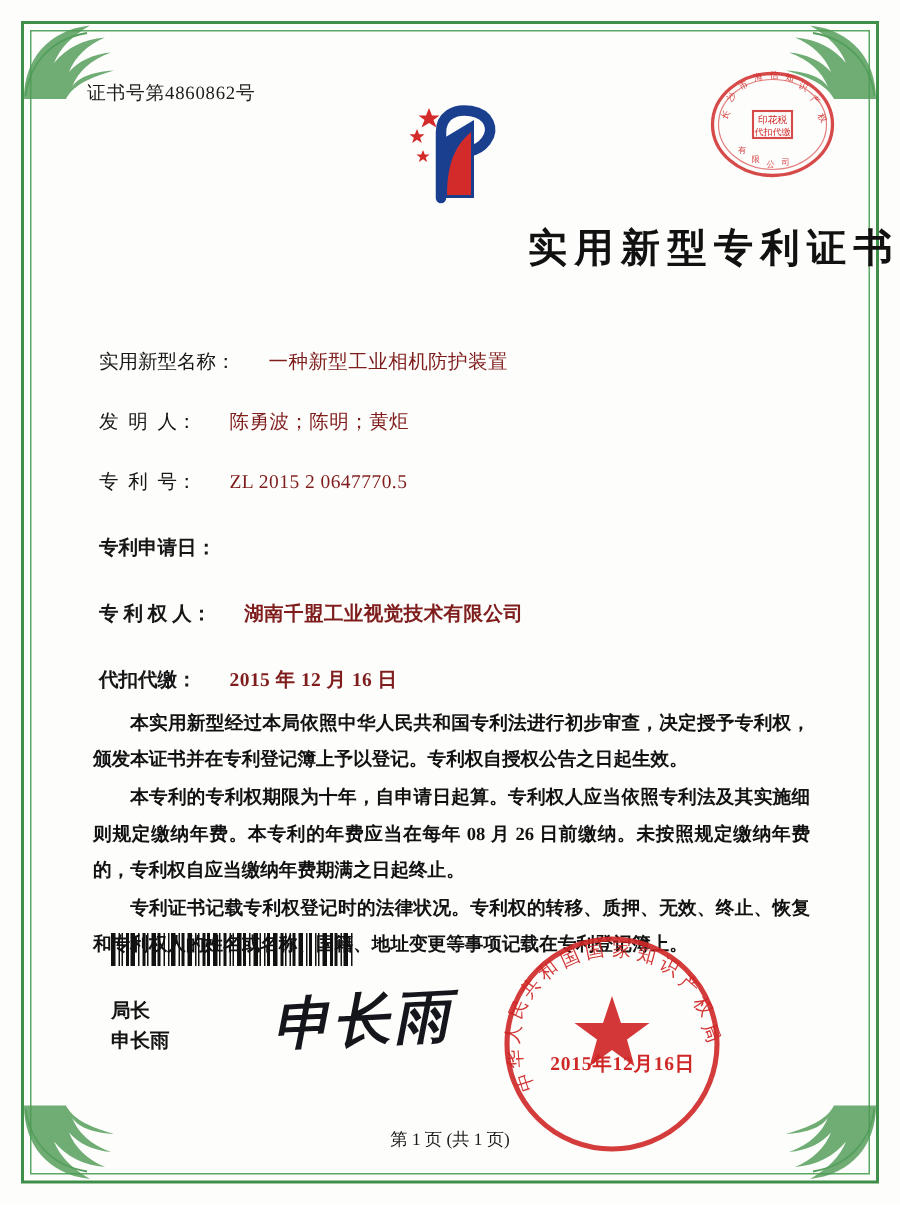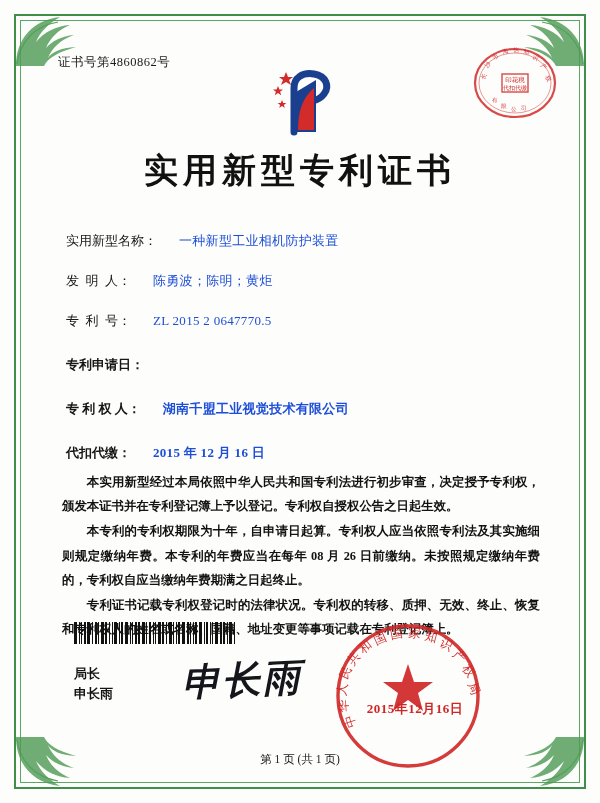--- a/index.html
+++ b/index.html
@@ -74,22 +74,22 @@
     width: 86px;
     height: 86px;
   }
   .seal-top svg { width: 100%; height: 100%; }
 
   
   .title {
     position: absolute;
     left: 0; right: 0;
     top: 148px;
-    text-align: center;
-    font-size: 34px;
+    text-align: right;
+    font-size: 26px;
     font-weight: bold;
     letter-spacing: 5px;
     color: #111;
     font-family: "Liberation Serif", "DejaVu Serif", serif;
   }
 
   
   .fields {
     position: absolute;
     left: 66px;
@@ -104,21 +104,21 @@
     color: #161616;
   }
   .field-label {
     white-space: pre;
     font-size: 13px;
     color: #161616;
     margin-right: 22px;
   }
   .field-value {
     font-size: 13px;
-    color: #1d4ed8;
+    color: #7f1d1d;
     letter-spacing: .3px;
   }
   .field-row.bold .field-label,
   .field-row.bold .field-value {
     font-weight: bold;
   }
   .gap-lg { margin-bottom: 26px; }
 
   
   .body-text {

